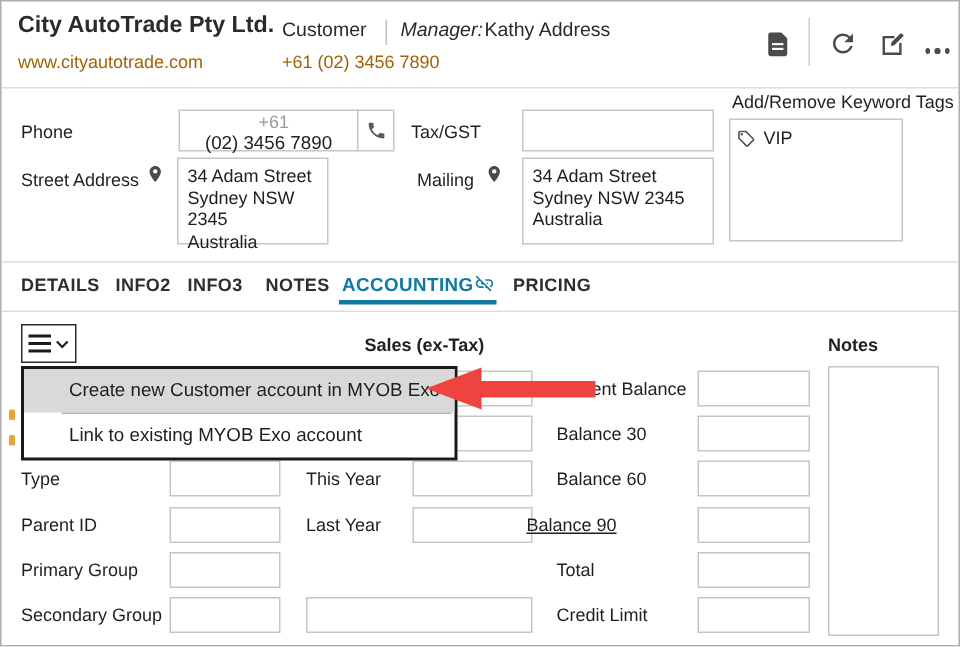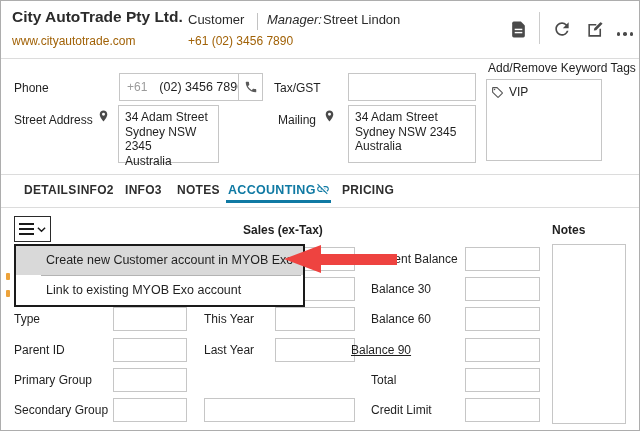--- a/index.html
+++ b/index.html
@@ -36,21 +36,21 @@
 </head>
 <body>
 
 <div class="win">
 
   <div class="hdr-title" style="left:11px;top:7px;">City AutoTrade Pty Ltd.</div>
   <div class="hdr-sub" style="left:11px;top:33px;">www.cityautotrade.com</div>
   <div class="hdr-mid" style="left:187px;top:11px;">Customer</div>
   <div class="vline" style="left:256px;top:12px;height:17px;"></div>
   <div class="hdr-mid" style="left:266px;top:11px;font-style:italic;">Manager:</div>
-  <div class="hdr-mid" style="left:322px;top:11px;">Street Lindon</div>
+  <div class="hdr-mid" style="left:322px;top:11px;">Kathy Address</div>
   <div class="hdr-sub" style="left:187px;top:33px;">+61 (02) 3456 7890</div>
 
   <div class="icon-btn" style="left:505px;top:16px;">
     <svg width="19" height="19" viewBox="0 0 24 24" fill="#4a4a4a">
       <path d="M6 2h9l5 5v13a2 2 0 0 1-2 2H6a2 2 0 0 1-2-2V4a2 2 0 0 1 2-2z"></path>
       <rect x="7.2" y="11" width="9.6" height="1.8" fill="#fff"></rect>
       <rect x="7.2" y="15" width="9.6" height="1.8" fill="#fff"></rect>
     </svg>
   </div>
   <div class="vline" style="left:538px;top:11px;height:32px;background:#cccccc;"></div>
@@ -69,21 +69,21 @@
     <div class="dots">
         <i></i>
         <i></i>
         <i></i>
       </div>
   </div>
 
   <div class="hline" style="top:57px;"></div>
 
   <div class="lbl" style="left:13px;top:80px;">Phone</div>
-  <div class="inp" style="left:118px;top:72px;width:120px;height:28px;display:flex;align-items:center;">
+  <div class="inp" style="left:118px;top:72px;width:120px;height:28px;display:flex;align-items:center;flex-direction:column;">
     <span style="font-size:12px;color:#9b9b9b;padding-left:7px;">+61</span>
     <span style="width:1px;height:18px;background:#cfcfcf;margin:0 6px;"></span>
     <span style="font-size:12.5px;color:#1f1f1f;white-space:nowrap;">(02) 3456 7890</span>
   </div>
   <div class="inp" style="left:237px;top:72px;width:25px;height:28px;display:flex;align-items:center;justify-content:center;cursor:pointer;">
     <svg width="14" height="14" viewBox="0 0 24 24" fill="#5a5a5a">
       <path d="M6.62 10.79a15.1 15.1 0 0 0 6.59 6.59l2.2-2.2c.27-.27.67-.36 1.02-.24 1.12.37 2.33.57 3.57.57.55 0 1 .45 1 1V20c0 .55-.45 1-1 1-9.39 0-17-7.61-17-17 0-.55.45-1 1-1h3.5c.55 0 1 .45 1 1 0 1.25.2 2.45.57 3.57.11.35.03.74-.25 1.02l-2.2 2.2z"></path>
     </svg>
   </div>
 
@@ -115,21 +115,21 @@
     <div class="tag-row">
       <svg width="13" height="13" viewBox="0 0 24 24" fill="#555">
         <path d="M21.41 11.58l-9-9C12.05 2.22 11.55 2 11 2H4c-1.1 0-2 .9-2 2v7c0 .55.22 1.05.59 1.42l9 9c.36.36.86.58 1.41.58.55 0 1.05-.22 1.41-.59l7-7c.37-.36.59-.86.59-1.41 0-.55-.23-1.06-.59-1.42zM13 20.01L4 11V4h7v-.01l9 9-7 7.02z"></path>
         <circle cx="6.5" cy="6.5" r="1.5"></circle>
       </svg>
       <span>VIP</span>
     </div>
   </div>
 
   <div class="hline" style="top:173px;"></div>
-  <div class="tab" style="left:13px;margin-left:10px;">DETAILS</div>
+  <div class="tab" style="left:13px;">DETAILS</div>
   <div class="tab" style="left:76px;">INFO2</div>
   <div class="tab" style="left:124px;">INFO3</div>
   <div class="tab" style="left:176px;">NOTES</div>
   <div class="tab active" style="left:227px;font-size:12.5px;">ACCOUNTING</div>
   <div class="abs" style="left:315px;top:181px;">
     <svg width="14" height="14" viewBox="0 0 24 24" fill="#0f79a3">
       <path d="M17 7h-4v1.9h4c1.71 0 3.1 1.39 3.1 3.1 0 1.43-.98 2.63-2.31 2.98l1.46 1.46C20.88 15.61 22 13.95 22 12c0-2.76-2.24-5-5-5zm-1 4h-2.19l2 2H16v-2zM2 4.27l3.11 3.11C3.29 8.12 2 9.91 2 12c0 2.76 2.24 5 5 5h4v-1.9H7c-1.71 0-3.1-1.39-3.1-3.1 0-1.59 1.21-2.9 2.76-3.07L8.73 11H8v2h2.73L13 15.27V17h1.73l4.01 4L20 19.74 3.27 3 2 4.27z"></path>
     </svg>
   </div>
   <div class="tab" style="left:341px;">PRICING</div>

